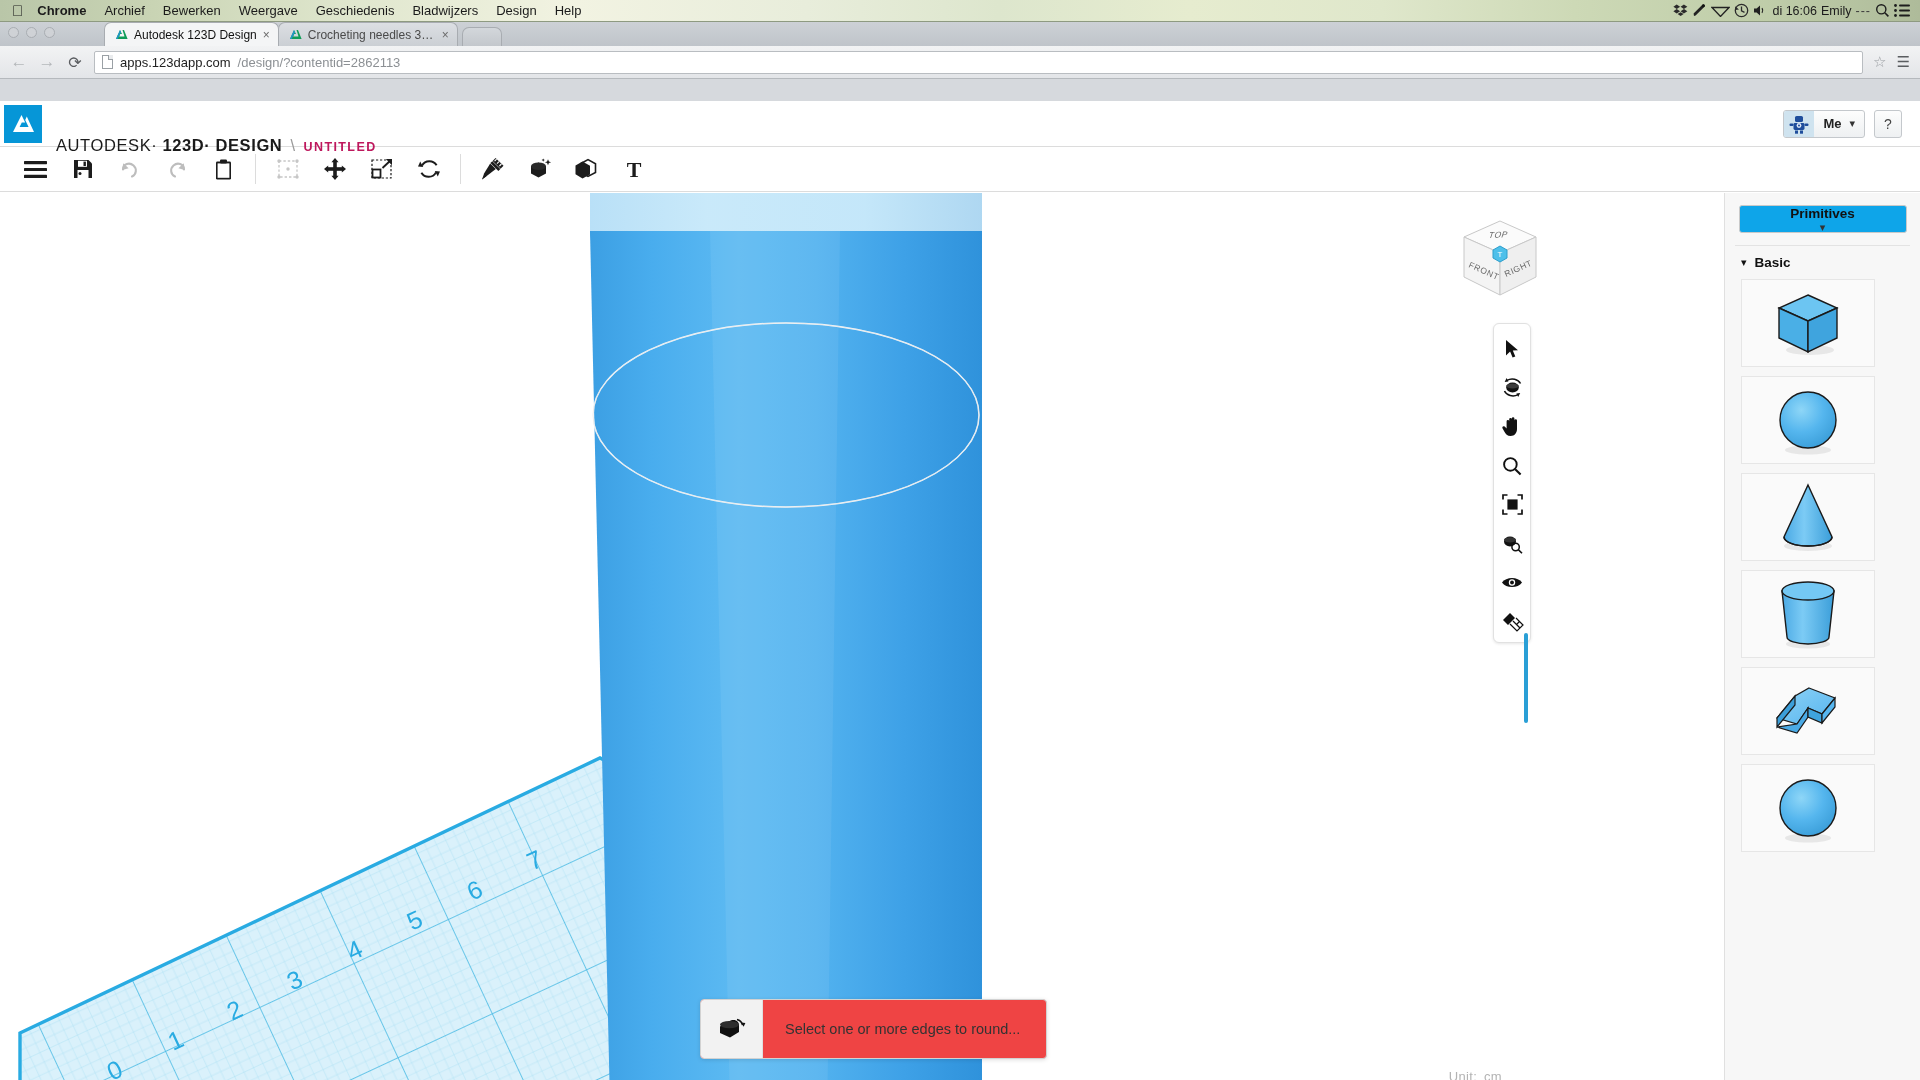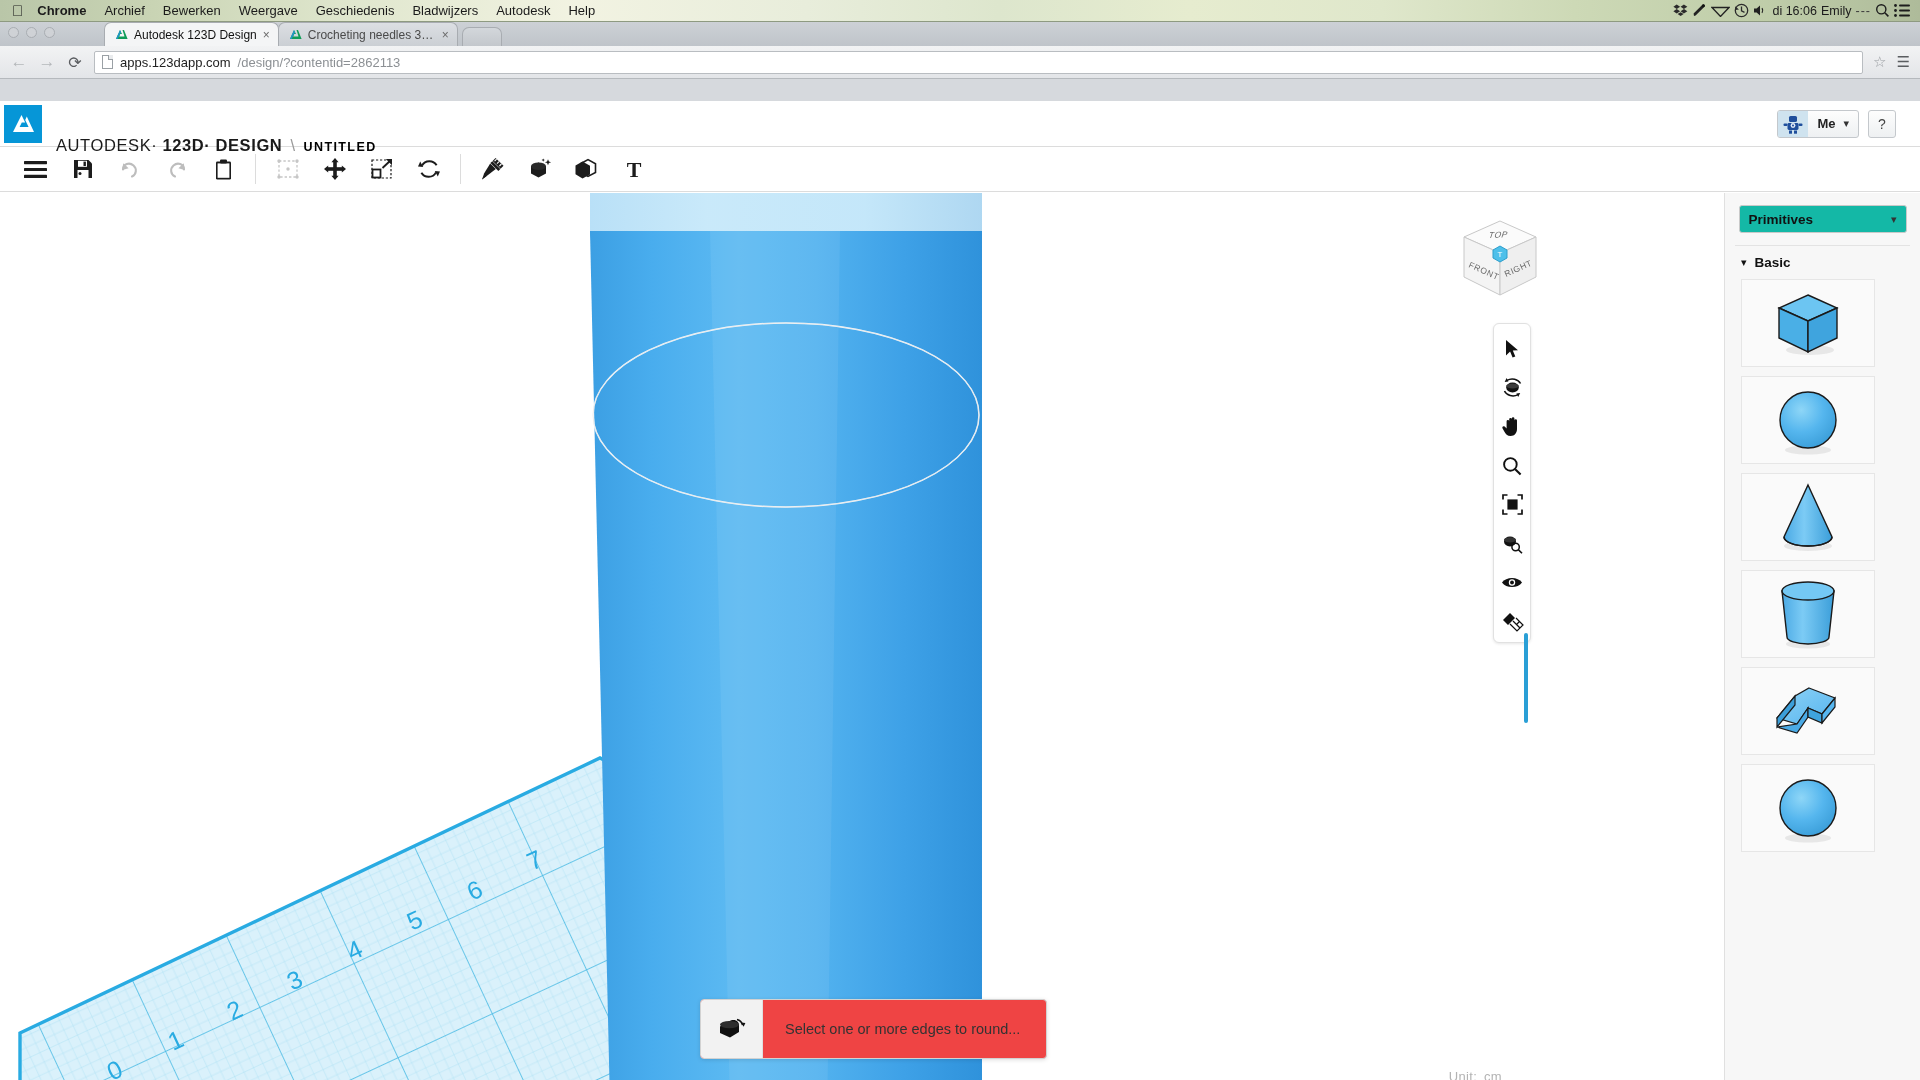--- a/index.html
+++ b/index.html
@@ -53,22 +53,22 @@
 
   
   .app{ position:absolute; left:0; top:79px; width:1920px; height:1001px; background:#fff; }
 
   .apphead{ height:46px; background:#fff; border-bottom:1px solid #dcdcdc; display:flex; align-items:center; }
   .adsk-logo{ width:38px; height:38px; margin-left:4px; background:#0696d7; display:flex; align-items:center; justify-content:center; }
   .adsk-title{ margin-left:14px; font-size:16.5px; letter-spacing:.6px; color:#1a1a1a; display:flex; align-items:baseline; gap:5px;margin-top:44px; }
   .adsk-title .t1{ font-weight:400; }
   .adsk-title .t2{ font-weight:bold; }
   .adsk-title .sep{ color:#9a9a9a; font-weight:300; margin:0 3px; }
-  .adsk-title .doc{ font-size:12.5px; font-weight:bold; letter-spacing:1.4px; color:#000000; }
-  .apphead .right{ margin-left:auto; display:flex; align-items:center; gap:9px; padding-right:24px; }
+  .adsk-title .doc{ font-size:12.5px; font-weight:bold; letter-spacing:1.4px; color:#be185d; }
+  .apphead .right{ margin-left:auto; display:flex; align-items:center; gap:9px; padding-right:18px; }
   .mebtn{ height:28px; border:1px solid #c4c8cc; border-radius:3px; background:linear-gradient(#fdfdfd,#eef0f2);
      display:flex; align-items:center; overflow:hidden; }
   .mebtn .ava{ width:30px; height:26px; background:#cfe3ef; display:flex; align-items:center; justify-content:center; }
   .mebtn .melbl{ font-size:13px; font-weight:bold; padding:0 8px 0 9px; color:#222; }
   .mebtn .cv{ font-size:11px; color:#333; padding-right:9px; }
   .helpbtn{ width:28px; height:28px; border:1px solid #c4c8cc; border-radius:3px; background:linear-gradient(#fdfdfd,#eef0f2);
      display:flex; align-items:center; justify-content:center; font-size:14px; color:#444; }
 
   .toolbar{ height:45px; background:#fff; border-bottom:1px solid #dcdcdc; display:flex; align-items:center; padding-left:12px; }
   .tgrp{ display:flex; align-items:center; }
@@ -98,42 +98,42 @@
   }
   .prompt .picon{ width:62px; background:#f2f2f2; border-right:1px solid #e0e0e0; display:flex; align-items:center; justify-content:center; }
   .prompt .ptext{ display:flex; align-items:center; padding:0 26px 0 22px; font-size:14.5px; color:#333; white-space:nowrap; }
 
   .unitlbl{ position:absolute; right:222px; bottom:18px; font-size:13px; color:#b3b3b3; letter-spacing:.3px; }
   .unitlbl b{ font-weight:400; margin-left:7px; }
 
   
   .rpanel{ position:absolute; right:0; top:92px; width:196px; bottom:0; background:#f7f7f7; border-left:1px solid #e0e0e0; overflow:hidden; }
   .rp-top{ height:52px; display:flex; align-items:center; justify-content:center; }
-  .rp-select{ width:168px; height:28px; background:#14b8a6; border:1px solid #c9c9c9; border-radius:3px;
-     display:flex; align-items:center; justify-content:space-between; padding:0 9px; font-size:13.5px; font-weight:bold; color:#111; }
+  .rp-select{ width:168px; height:28px; background:#0ea5e9; border:1px solid #c9c9c9; border-radius:3px;
+     display:flex; align-items:center; justify-content:space-between; padding:0 9px; font-size:13.5px; font-weight:bold; color:#111;flex-direction:column; }
   .rp-select .cv{ font-size:11px; color:#333; font-weight:400; }
   .rp-divider{ height:1px; background:#e3e3e3; margin:0 10px; }
   .rp-section{ height:33px; display:flex; align-items:center; padding-left:16px; gap:8px; font-size:13.5px; font-weight:bold; color:#111; }
   .rp-section .chev{ font-size:11px; font-weight:400; }
   .rp-grid{ padding:0 16px; display:flex; flex-direction:column; gap:9px; }
   .rp-item{ width:134px; height:88px; border:1px solid #e6e6e6; background:#fafafa; display:flex; align-items:center; justify-content:center; }
   svg{ display:block; }
 </style>
 </head>
 <body>
 
 <div class="macbar">
   <span class="apple"></span>
   <span class="mi bold">Chrome</span>
   <span class="mi">Archief</span>
   <span class="mi">Bewerken</span>
   <span class="mi">Weergave</span>
   <span class="mi">Geschiedenis</span>
   <span class="mi">Bladwijzers</span>
-  <span class="mi">Autodesk</span>
+  <span class="mi">Design</span>
   <span class="mi">Help</span>
 
   <span class="right">
     <span class="it">
       <svg width="15" height="13" viewBox="0 0 15 13">
           <g fill="#2b2b2b">
             <path d="M3.7 0.6L0.4 2.8l3.3 2.2 3.4-2.2z"></path>
             <path d="M10.9 0.6L7.6 2.8l3.3 2.2 3.4-2.2z"></path>
             <path d="M0.4 7.2l3.3 2.2 3.4-2.2L3.7 5z"></path>
             <path d="M14.3 7.2L11 5 7.6 7.2l3.3 2.2z"></path>

